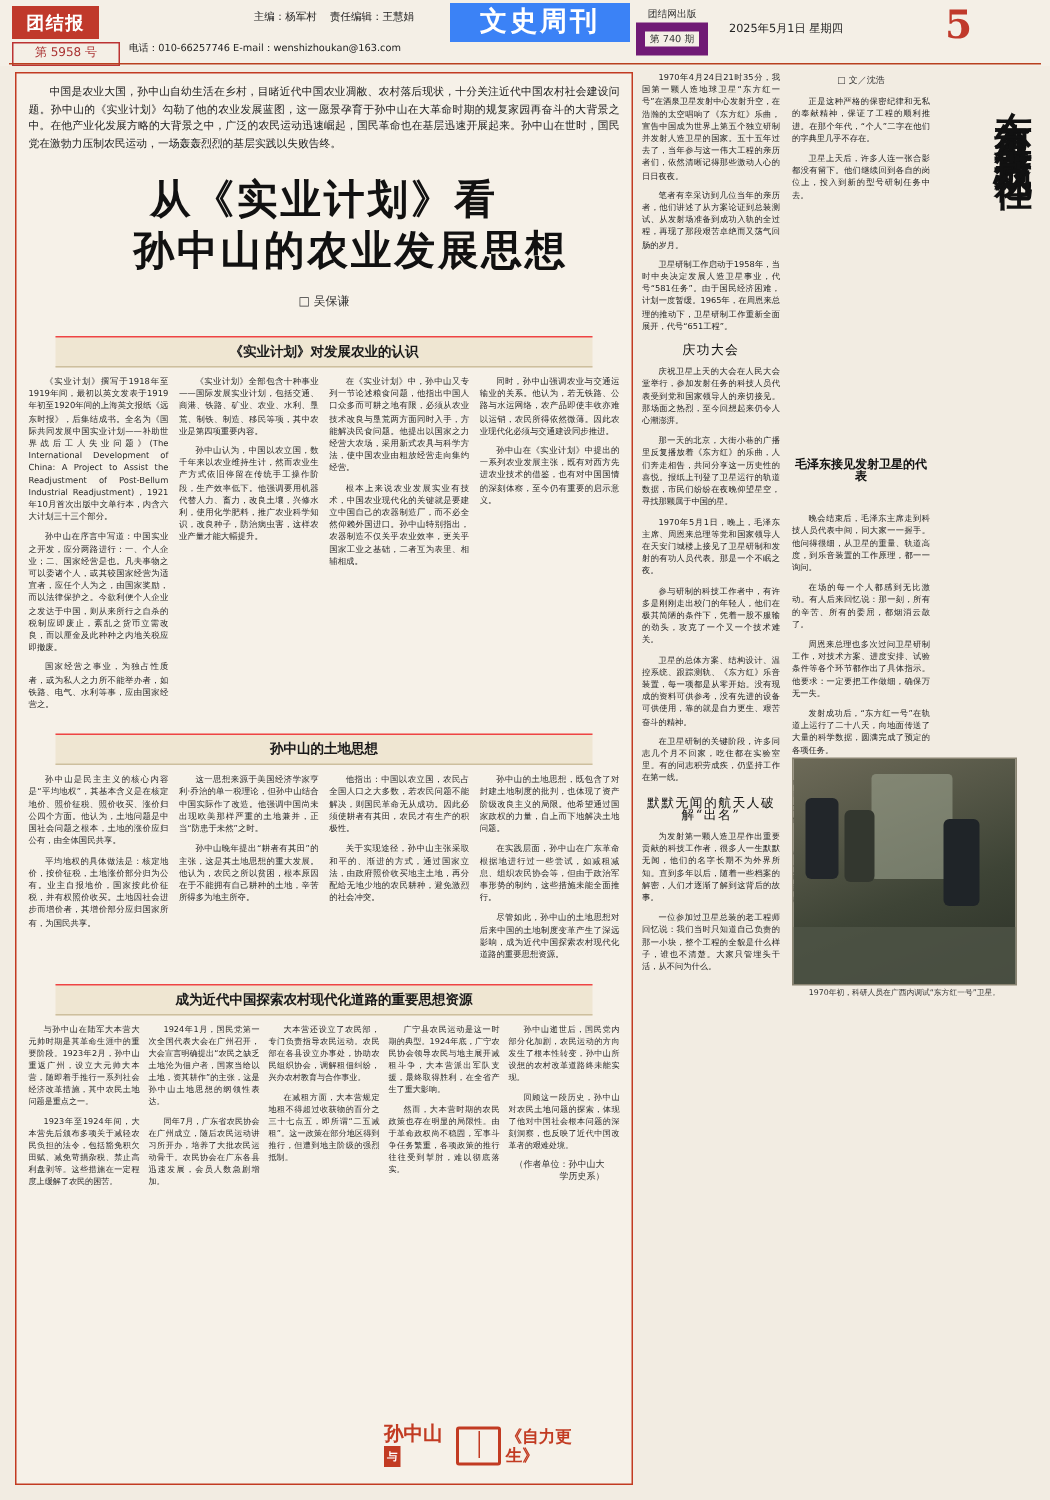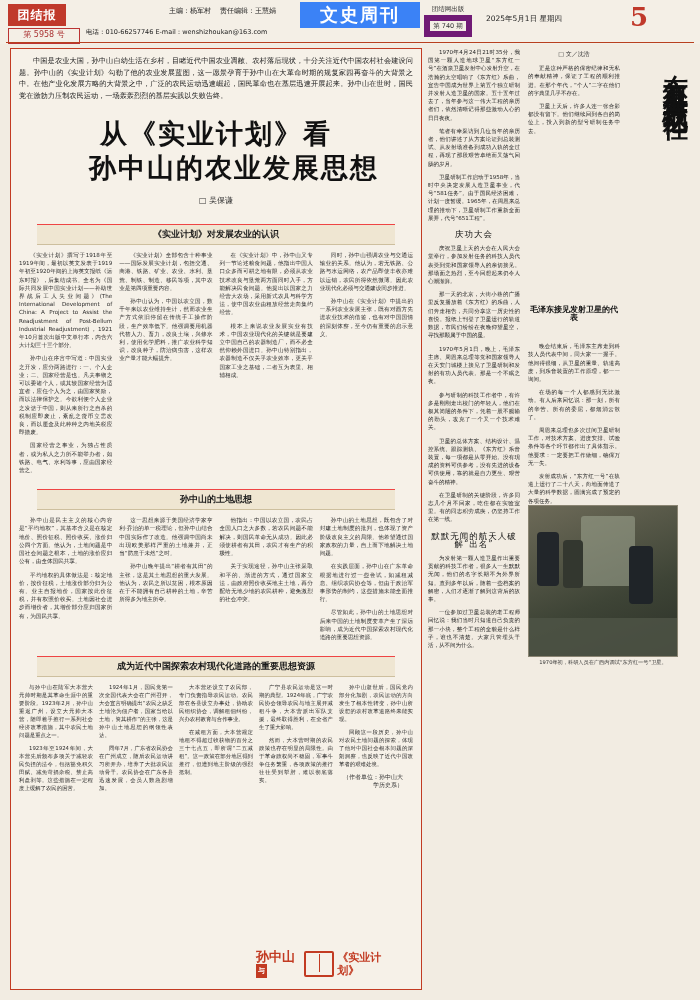--- a/index.html
+++ b/index.html
@@ -193,21 +193,21 @@
         <p>回顾这一段历史，孙中山对农民土地问题的探索，体现了他对中国社会根本问题的深刻洞察，也反映了近代中国改革者的艰难处境。</p>
         <div class="sig">（作者单位：孙中山大学历史系）</div>
       </div>
     </div>
 
     <div class="booklogo">
       <div class="txt">
         <div class="t1"><span>孙中山</span><span class="tag">与</span></div>
       </div>
       <div class="bk"></div>
-      <div class="txt t2">《实业计划》</div>
+      <div class="txt t2">《自力更生》</div>
     </div>
   </div>
 
   <div class="rcol" id="rcol1">
     <p>1970年4月24日21时35分，我国第一颗人造地球卫星“东方红一号”在酒泉卫星发射中心发射升空，在浩瀚的太空唱响了《东方红》乐曲，宣告中国成为世界上第五个独立研制并发射人造卫星的国家。五十五年过去了，当年参与这一伟大工程的亲历者们，依然清晰记得那些激动人心的日日夜夜。</p>
     <p>笔者有幸采访到几位当年的亲历者，他们讲述了从方案论证到总装测试、从发射场准备到成功入轨的全过程，再现了那段艰苦卓绝而又荡气回肠的岁月。</p>
     <p>卫星研制工作启动于1958年，当时中央决定发展人造卫星事业，代号“581任务”。由于国民经济困难，计划一度暂缓。1965年，在周恩来总理的推动下，卫星研制工作重新全面展开，代号“651工程”。</p>
     <div class="rhead">庆功大会</div>
     <p>庆祝卫星上天的大会在人民大会堂举行，参加发射任务的科技人员代表受到党和国家领导人的亲切接见。那场面之热烈，至今回想起来仍令人心潮澎湃。</p>
     <p>那一天的北京，大街小巷的广播里反复播放着《东方红》的乐曲，人们奔走相告，共同分享这一历史性的喜悦。报纸上刊登了卫星运行的轨道数据，市民们纷纷在夜晚仰望星空，寻找那颗属于中国的星。</p>

